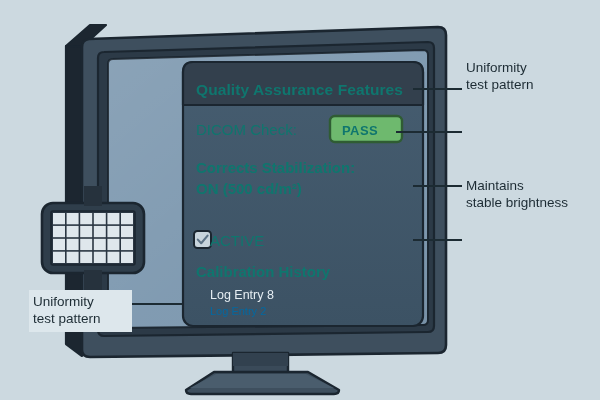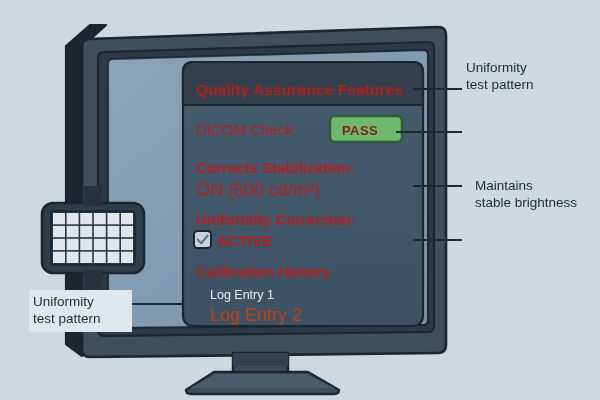--- a/index.html
+++ b/index.html
@@ -7,41 +7,41 @@
     width:600px;height:400px;overflow:hidden;
     background:#ccd9e0;
     font-family:"Liberation Sans", sans-serif;
     position:relative;
   }
   #stage{position:absolute;left:0;top:0;width:600px;height:400px;}
   .layer{position:absolute;left:0;top:0;width:600px;height:400px;}
 
   
   .panel-txt{
-    position:absolute;color:#b91c1c;white-space:pre;
+    position:absolute;color:#0f766e;white-space:pre;
     font-family:"Liberation Sans", sans-serif;
   }
   .qa-title{left:196px;top:81px;font-size:15.5px;font-weight:700;letter-spacing:.1px;}
   .dicom-label{left:196px;top:121px;font-size:15px;font-weight:400;}
-  .pass-text{left:342px;top:123px;font-size:13px;font-weight:700;color:#7f1d1d;letter-spacing:.4px;}
+  .pass-text{left:342px;top:123px;font-size:13px;font-weight:700;color:#0f766e;letter-spacing:.4px;}
   .lum-label{left:196px;top:159px;font-size:15px;font-weight:700;}
-  .lum-value{left:196px;top:180px;font-size:18px;font-weight:400;}
+  .lum-value{left:196px;top:180px;font-size:15px;font-weight:700;}
   .uni-label{left:196px;top:211px;font-size:15px;font-weight:700;}
-  .uni-value{left:217px;top:232px;font-size:15px;font-weight:700;}
+  .uni-value{left:210px;top:232px;font-size:15px;font-weight:400;}
   .cal-label{left:196px;top:263px;font-size:15px;font-weight:700;}
   .log1{left:210px;top:288px;font-size:12.5px;font-weight:400;color:#e6eef3;}
-  .log2{left:210px;top:305px;font-size:18px;font-weight:400;color:#c2410c;}
+  .log2{left:210px;top:305px;font-size:11px;font-weight:400;color:#0369a1;}
 
   .anno{
     position:absolute;color:#1c2b33;font-size:13.5px;line-height:16.5px;
     font-family:"Liberation Sans", sans-serif;white-space:pre;font-weight:400;
   }
   .anno-1{left:466px;top:60px;}
   .anno-2{left:466px;top:121px;}
-  .anno-3{left:466px;top:178px;margin-left:9px;}
+  .anno-3{left:466px;top:178px;}
   .anno-4{left:466px;top:233px;}
 
   .callout-box{
     position:absolute;left:29px;top:290px;width:103px;height:42px;
     background:#dde7ec;
   }
   .callout-txt{
     position:absolute;left:33px;top:294px;color:#1c2b33;font-size:13.5px;
     line-height:16.5px;white-space:pre;font-weight:400;
     font-family:"Liberation Sans", sans-serif;
@@ -128,24 +128,23 @@
     <line x1="413" y1="240" x2="462" y2="240" stroke="#1c2b33" stroke-width="1.9"></line>
 
     <line x1="124" y1="304" x2="182" y2="304" stroke="#1c2b33" stroke-width="1.9"></line>
   </svg>
 
   <div class="panel-txt qa-title">Quality Assurance Features</div>
   <div class="panel-txt dicom-label">DICOM Check:</div>
   <div class="panel-txt pass-text">PASS</div>
   <div class="panel-txt lum-label">Corrects Stabilization:</div>
   <div class="panel-txt lum-value">ON (500 cd/m²)</div>
-  <div class="panel-txt uni-label">Uniformity Correction:</div>
   <div class="panel-txt uni-value">ACTIVE</div>
   <div class="panel-txt cal-label">Calibration History</div>
-  <div class="panel-txt log1">Log Entry 1</div>
+  <div class="panel-txt log1">Log Entry 8</div>
   <div class="panel-txt log2">Log Entry 2</div>
 
   <div class="anno anno-1">Uniformity
 test pattern</div>
   <div class="anno anno-3">Maintains
 stable brightness</div>
 
   <div class="callout-box"></div>
   <div class="callout-txt">Uniformity
 test pattern</div>

